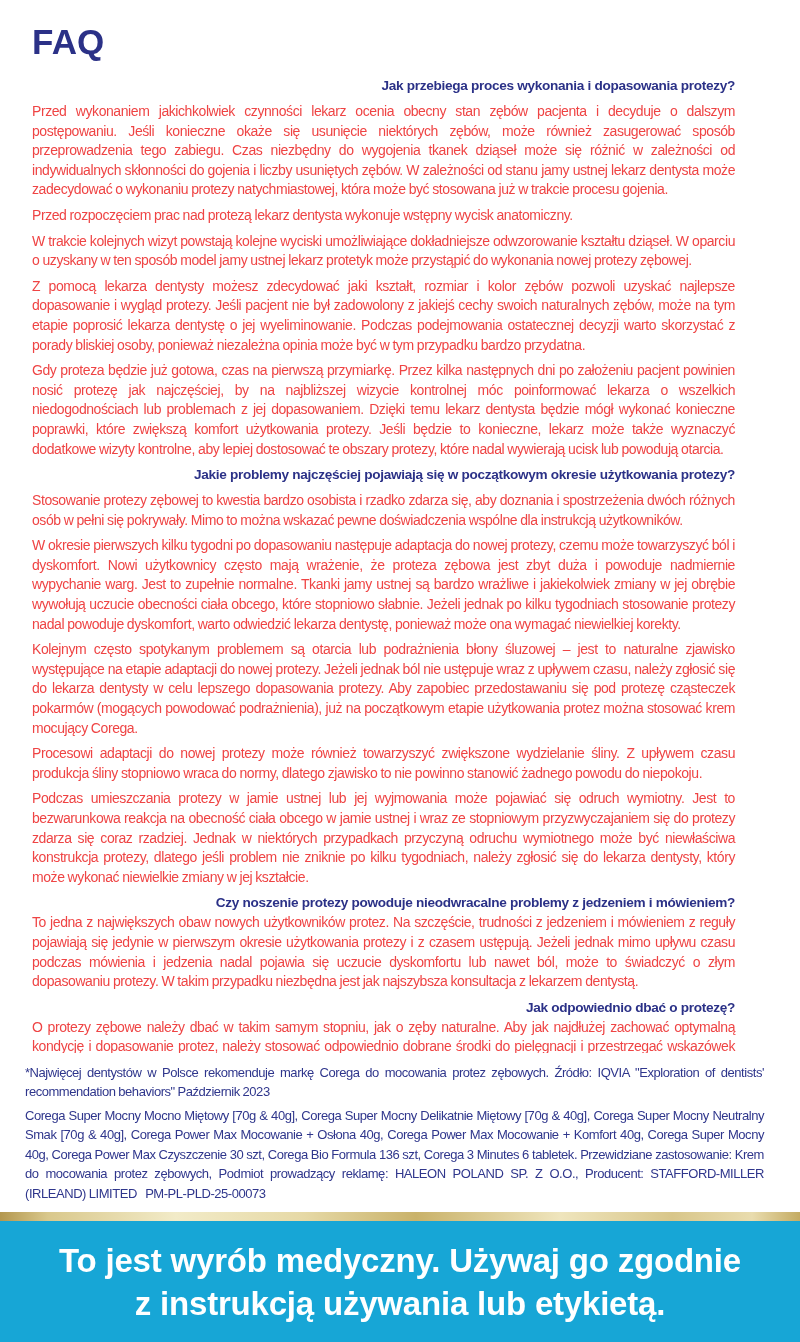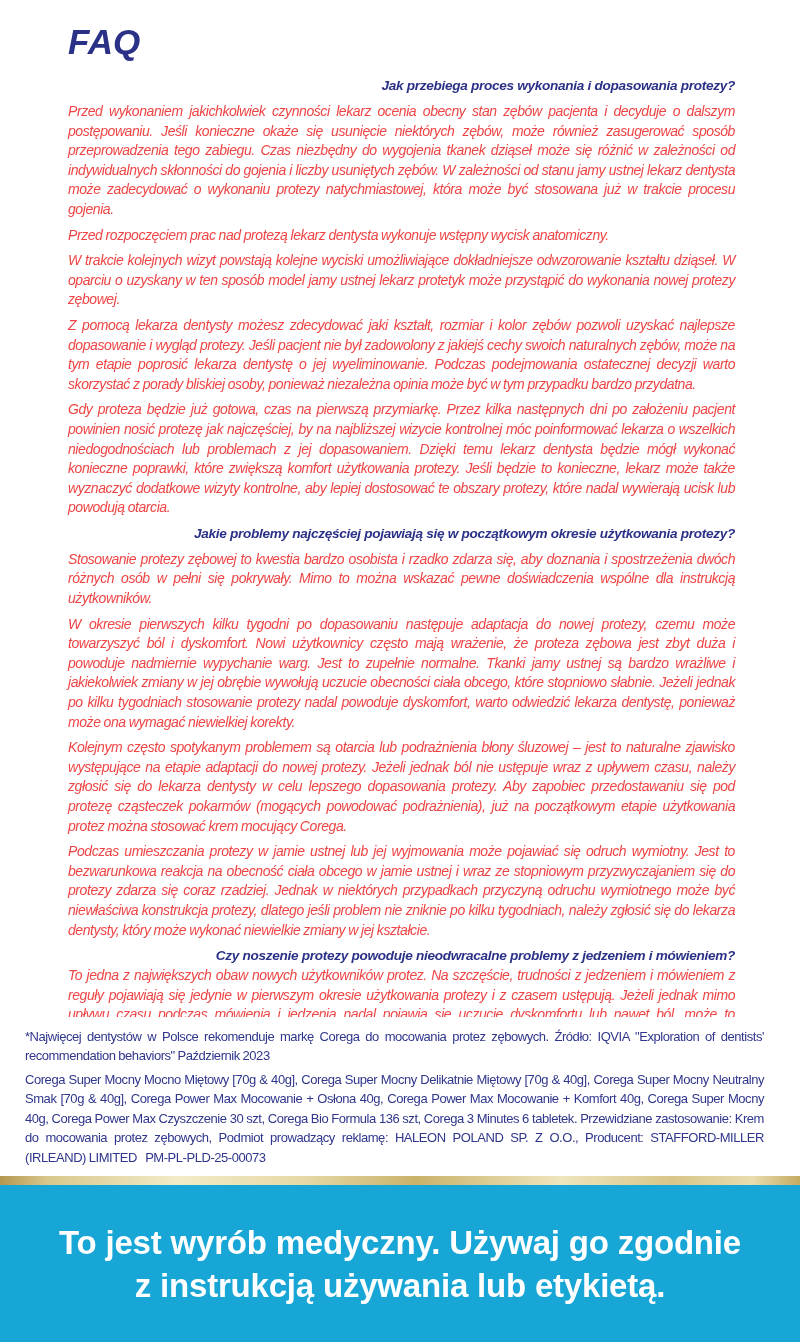--- a/index.html
+++ b/index.html
@@ -8,22 +8,21 @@
     height: 1342px;
     background: #ffffff;
     display: flex;
     flex-direction: column;
     font-family: "Liberation Sans", sans-serif;
     overflow: hidden;
   }
   .content {
     flex: 1 1 auto;
     overflow: hidden;
-    padding: 22px 65px 0 68px;
-    font-style: italic;
+    padding: 22px 65px 0 32px;
   }
   .faq-title {
     font-size: 35px;
     font-weight: bold;
     color: #2b3187;
     letter-spacing: 0.2px;
     margin-bottom: 16px;
   }
   .faq-section { margin-top: 8px; }
   .faq-section.first { margin-top: 0; }
@@ -62,21 +61,21 @@
   .footnote.source { margin-bottom: 4px; }
   .gold-divider {
     flex: 0 0 auto;
     height: 9px;
     background: linear-gradient(90deg,
       #b3974f 0%, #d9c88c 6%, #f2ebc8 22%, #e6d9a6 38%,
       #c9b26a 52%, #efe5bd 70%, #d8c68a 84%, #e9dcae 94%, #c4ab62 100%);
   }
   .medical-banner {
     flex: 0 0 auto;
-    height: 157px;
+    height: 121px;
     background: #17a6d6;
     color: #ffffff;
     display: flex;
     flex-direction: column;
     align-items: center;
     justify-content: center;
     text-align: center;
   }
   .medical-banner .banner-line {
     display: block;
@@ -99,20 +98,21 @@
     <p class="answer">W trakcie kolejnych wizyt powstają kolejne wyciski umożliwiające dokładniejsze odwzorowanie kształtu dziąseł. W oparciu o uzyskany w ten sposób model jamy ustnej lekarz protetyk może przystąpić do wykonania nowej protezy zębowej.</p>
     <p class="answer">Z pomocą lekarza dentysty możesz zdecydować jaki kształt, rozmiar i kolor zębów pozwoli uzyskać najlepsze dopasowanie i wygląd protezy. Jeśli pacjent nie był zadowolony z jakiejś cechy swoich naturalnych zębów, może na tym etapie poprosić lekarza dentystę o jej wyeliminowanie. Podczas podejmowania ostatecznej decyzji warto skorzystać z porady bliskiej osoby, ponieważ niezależna opinia może być w tym przypadku bardzo przydatna.</p>
     <p class="answer">Gdy proteza będzie już gotowa, czas na pierwszą przymiarkę. Przez kilka następnych dni po założeniu pacjent powinien nosić protezę jak najczęściej, by na najbliższej wizycie kontrolnej móc poinformować lekarza o wszelkich niedogodnościach lub problemach z jej dopasowaniem. Dzięki temu lekarz dentysta będzie mógł wykonać konieczne poprawki, które zwiększą komfort użytkowania protezy. Jeśli będzie to konieczne, lekarz może także wyznaczyć dodatkowe wizyty kontrolne, aby lepiej dostosować te obszary protezy, które nadal wywierają ucisk lub powodują otarcia.</p>
   </section>
 
   <section class="faq-section">
     <h2 class="question">Jakie problemy najczęściej pojawiają się w początkowym okresie użytkowania protezy?</h2>
     <p class="answer">Stosowanie protezy zębowej to kwestia bardzo osobista i rzadko zdarza się, aby doznania i spostrzeżenia dwóch różnych osób w pełni się pokrywały. Mimo to można wskazać pewne doświadczenia wspólne dla instrukcją użytkowników.</p>
     <p class="answer">W okresie pierwszych kilku tygodni po dopasowaniu następuje adaptacja do nowej protezy, czemu może towarzyszyć ból i dyskomfort. Nowi użytkownicy często mają wrażenie, że proteza zębowa jest zbyt duża i powoduje nadmiernie wypychanie warg. Jest to zupełnie normalne. Tkanki jamy ustnej są bardzo wrażliwe i jakiekolwiek zmiany w jej obrębie wywołują uczucie obecności ciała obcego, które stopniowo słabnie. Jeżeli jednak po kilku tygodniach stosowanie protezy nadal powoduje dyskomfort, warto odwiedzić lekarza dentystę, ponieważ może ona wymagać niewielkiej korekty.</p>
     <p class="answer">Kolejnym często spotykanym problemem są otarcia lub podrażnienia błony śluzowej – jest to naturalne zjawisko występujące na etapie adaptacji do nowej protezy. Jeżeli jednak ból nie ustępuje wraz z upływem czasu, należy zgłosić się do lekarza dentysty w celu lepszego dopasowania protezy. Aby zapobiec przedostawaniu się pod protezę cząsteczek pokarmów (mogących powodować podrażnienia), już na początkowym etapie użytkowania protez można stosować krem mocujący Corega.</p>
+    <p class="answer">Procesowi adaptacji do nowej protezy może również towarzyszyć zwiększone wydzielanie śliny. Z upływem czasu produkcja śliny stopniowo wraca do normy, dlatego zjawisko to nie powinno stanowić żadnego powodu do niepokoju.</p>
     <p class="answer">Podczas umieszczania protezy w jamie ustnej lub jej wyjmowania może pojawiać się odruch wymiotny. Jest to bezwarunkowa reakcja na obecność ciała obcego w jamie ustnej i wraz ze stopniowym przyzwyczajaniem się do protezy zdarza się coraz rzadziej. Jednak w niektórych przypadkach przyczyną odruchu wymiotnego może być niewłaściwa konstrukcja protezy, dlatego jeśli problem nie zniknie po kilku tygodniach, należy zgłosić się do lekarza dentysty, który może wykonać niewielkie zmiany w jej kształcie.</p>
   </section>
 
   <section class="faq-section tight">
     <h2 class="question">Czy noszenie protezy powoduje nieodwracalne problemy z jedzeniem i mówieniem?</h2>
     <p class="answer">To jedna z największych obaw nowych użytkowników protez. Na szczęście, trudności z jedzeniem i mówieniem z reguły pojawiają się jedynie w pierwszym okresie użytkowania protezy i z czasem ustępują. Jeżeli jednak mimo upływu czasu podczas mówienia i jedzenia nadal pojawia się uczucie dyskomfortu lub nawet ból, może to świadczyć o złym dopasowaniu protezy. W takim przypadku niezbędna jest jak najszybsza konsultacja z lekarzem dentystą.</p>
   </section>
 
   <section class="faq-section tight">
     <h2 class="question">Jak odpowiednio dbać o protezę?</h2>

